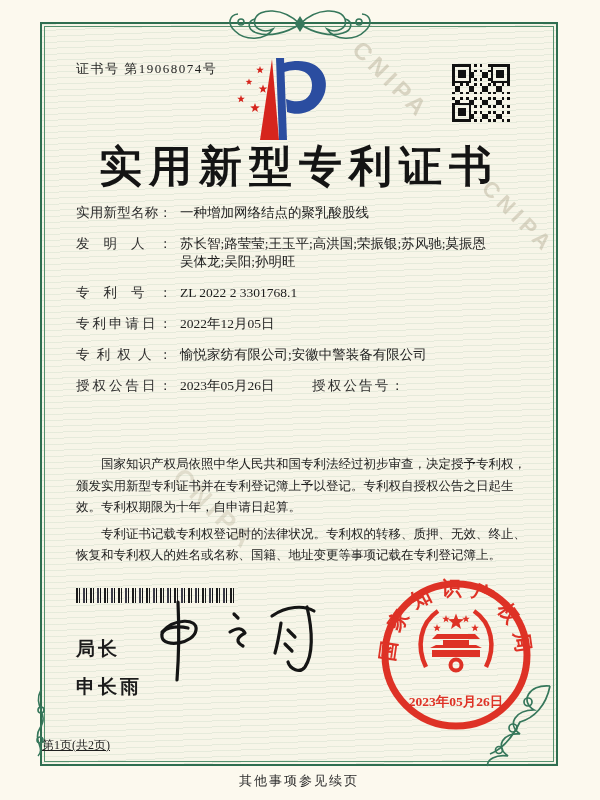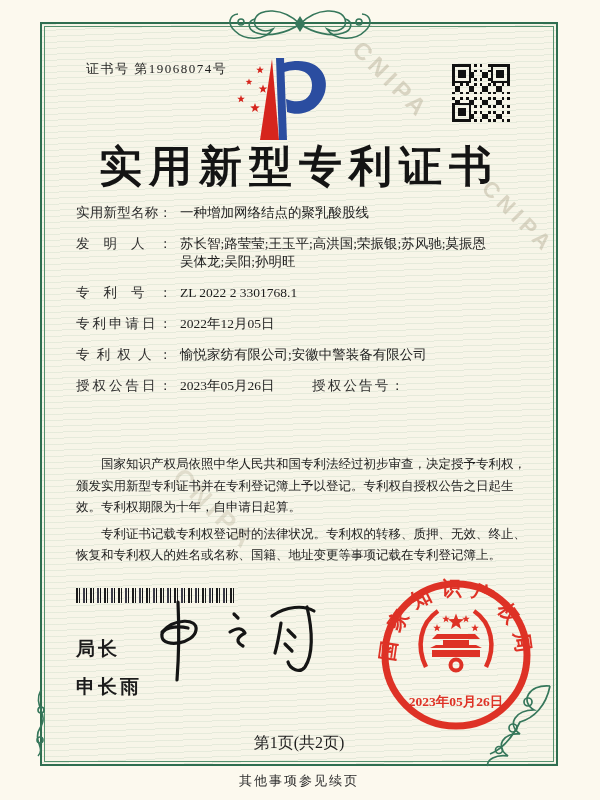--- a/index.html
+++ b/index.html
@@ -9,21 +9,21 @@
          border:2px solid #2f6e50;
          background:
            repeating-linear-gradient(178deg, rgba(122,168,138,0.14) 0 1px, transparent 1px 6px),
            #f7f5e8;}
   .frame::before{content:"";position:absolute;inset:2px;border:1px solid #55916e;pointer-events:none;}
   .wm{position:absolute;font-family:"Liberation Sans",sans-serif;font-weight:700;
       color:rgba(168,158,132,0.38);letter-spacing:5px;transform:rotate(45deg);z-index:1;user-select:none;}
   .wm1{left:300px;top:42px;font-size:24px;}
   .wm2{left:430px;top:180px;font-size:22px;}
   .wm3{left:120px;top:470px;font-size:26px;color:rgba(168,158,132,0.28);}
-  .certno{position:absolute;left:44px;top:36px;font-size:13px;letter-spacing:1.5px;z-index:2;}
+  .certno{position:absolute;left:34px;top:36px;font-size:13px;letter-spacing:1.5px;z-index:2;}
   .logo{position:absolute;left:184px;top:30px;z-index:2;}
   .qr{position:absolute;left:410px;top:40px;width:58px;height:58px;z-index:2;}
   .title{position:absolute;left:0;right:0;top:114px;margin:0;text-align:center;
          font-size:43px;font-weight:700;letter-spacing:7px;color:#141414;z-index:2;}
   .fields{position:absolute;left:34px;top:180px;width:454px;font-size:13.5px;z-index:2;}
   .row{display:flex;align-items:flex-start;margin-bottom:13px;line-height:18px;}
   .flabel{flex:0 0 96px;text-align:justify;text-align-last:justify;color:#2d2d2d;}
   .fvalue{margin-left:8px;font-weight:400;width:350px;color:#1d1d1d;}
   .pair2{margin-left:22px;display:flex;}
   .pair2 .flabel{flex:0 0 92px;}
@@ -31,21 +31,21 @@
          color:#1d1d1d;z-index:2;}
   .paras p{margin:0 0 5px;text-indent:2em;}
   .barcode{position:absolute;left:34px;top:564px;width:158px;height:15px;z-index:2;
       background:repeating-linear-gradient(90deg,#1b1b1b 0 2px,transparent 2px 3px,#1b1b1b 3px 4px,
         transparent 4px 7px,#3a3a46 7px 9px,transparent 9px 10px,#101014 10px 11px,transparent 11px 14px);}
   .official{position:absolute;left:34px;top:612px;font-family:Liberation Mono, monospace;
             font-size:19px;font-weight:600;letter-spacing:3px;color:#1c1c1c;z-index:2;}
   .official .t{margin-bottom:12px;}
   .signature-svg{position:absolute;left:92px;top:568px;z-index:3;}
   .seal-svg{position:absolute;left:336px;top:553px;z-index:4;opacity:.93;}
-  .pagefoot{position:absolute;left:0;right:0;bottom:10px;text-align:center;font-size:16px;z-index:2;}
+  .pagefoot{position:absolute;left:0;right:0;bottom:10px;font-size:12px;z-index:2;text-decoration:underline;}
   .continuation{position:absolute;left:40px;width:518px;top:772px;text-align:center;
                 font-size:13px;letter-spacing:2px;color:#2e2e2e;}
   .orn{position:absolute;z-index:5;pointer-events:none;}
   .orn-top{left:205px;top:3px;}
   .orn-br{left:466px;top:680px;}
   .orn-bl{left:28px;top:686px;}
 </style>
 </head>
 <body>
 

